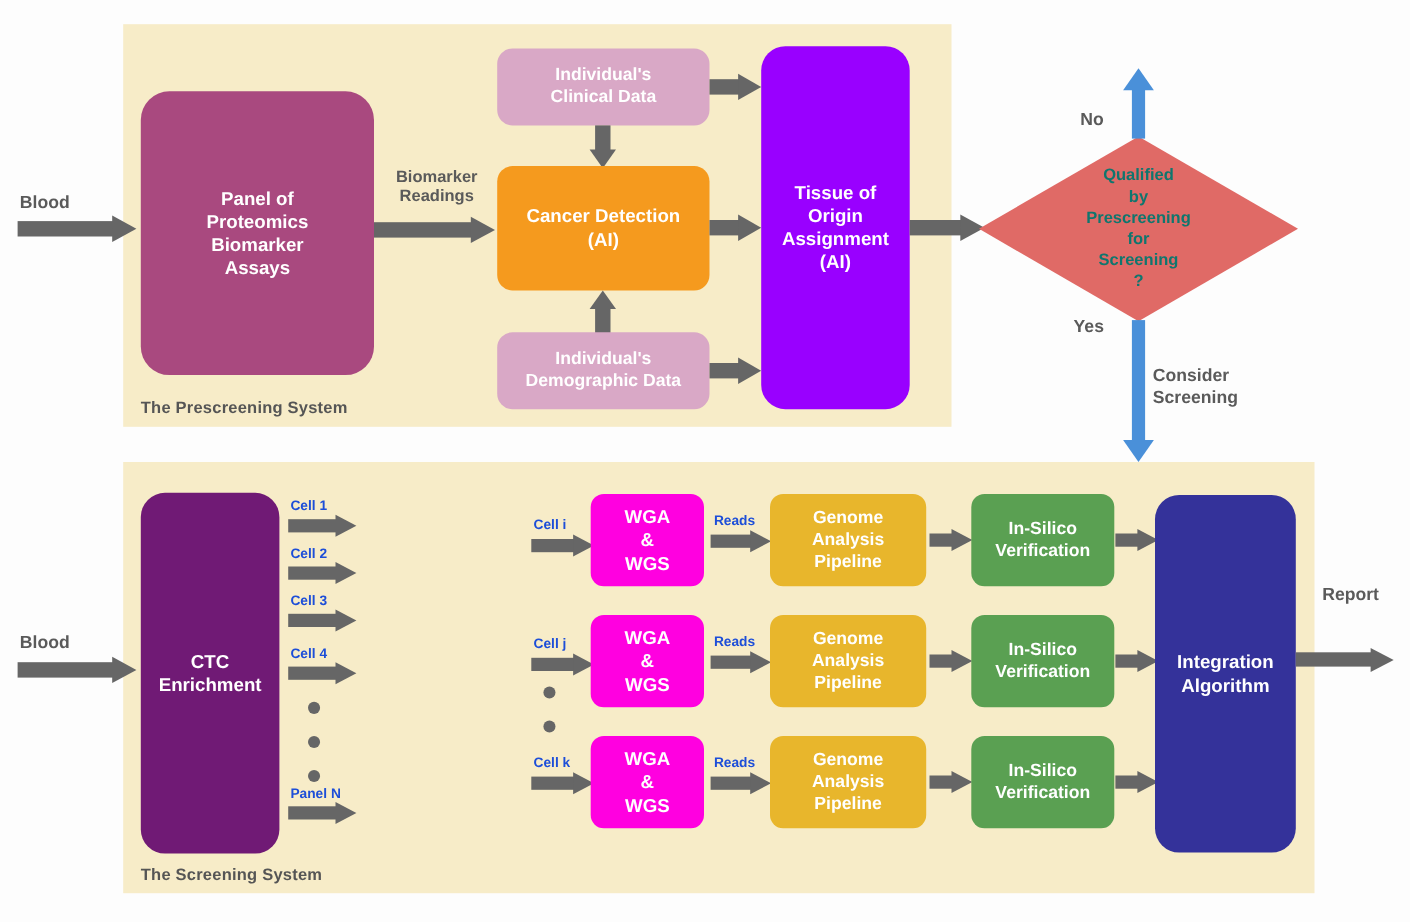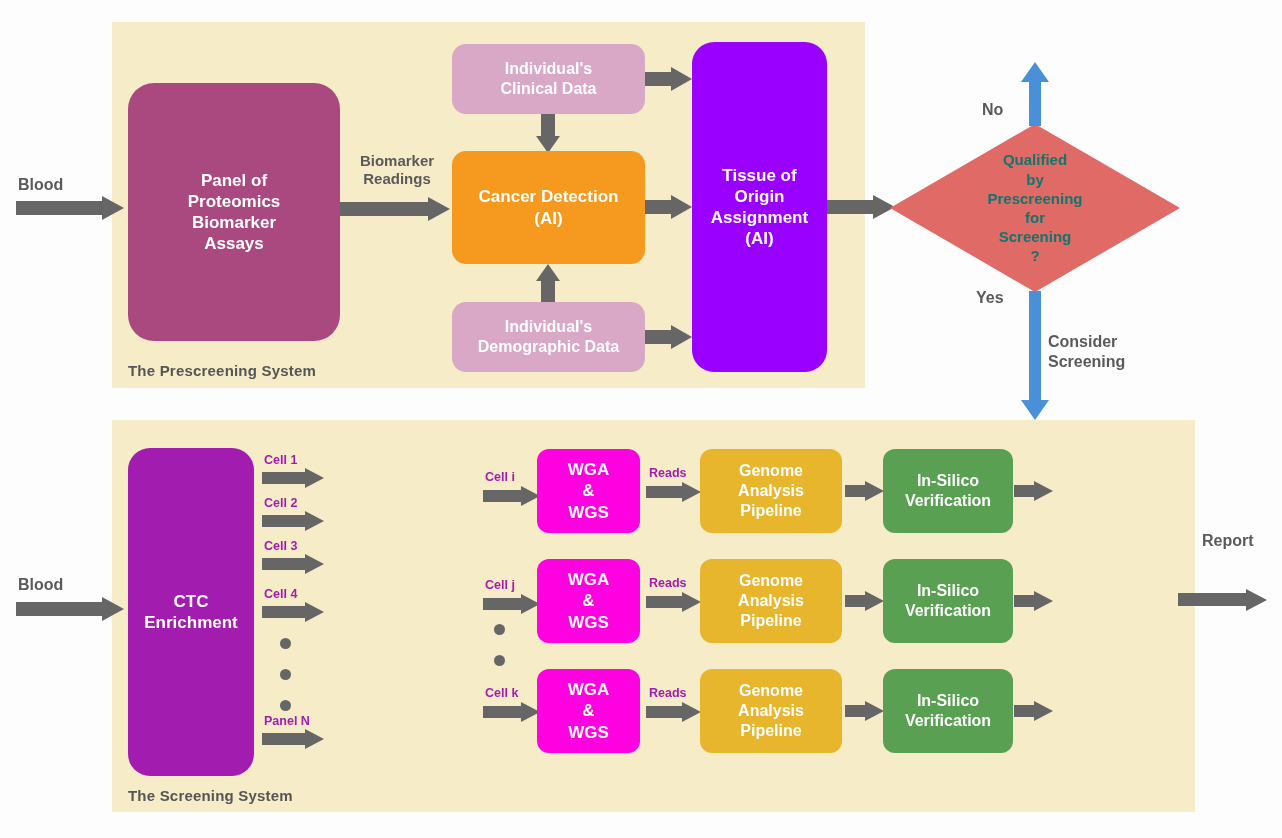--- a/index.html
+++ b/index.html
@@ -36,21 +36,21 @@
   .diamond{position:absolute;}
   .diamond .shape{position:absolute;left:0;top:0;width:100%;height:100%;
                   background:#e06a66;
                   clip-path:polygon(50% 0%,100% 50%,50% 100%,0% 50%);}
   .diamond .txt{position:absolute;left:0;top:0;width:100%;height:100%;
                 display:flex;align-items:center;justify-content:center;
                 color:#0f766e;font-weight:bold;font-size:15px;line-height:1.28;
                 text-align:center;}
 
   .dot{position:absolute;width:11px;height:11px;border-radius:50%;background:#666666;}
-  .celllbl{position:absolute;color:#a21caf;font-weight:bold;font-size:12.5px;white-space:nowrap;}
+  .celllbl{position:absolute;color:#1d4ed8;font-weight:bold;font-size:12.5px;white-space:nowrap;}
 </style>
 </head>
 <body>
 
 <div id="stage">
 
   <div class="panel" style="left:112px;top:22px;width:753px;height:366px;"></div>
   <div class="panel-label" style="left:128px;top:362px;">The Prescreening System</div>
 
   <div class="lbl" style="left:18px;top:175px;font-size:16px;">Blood</div>
@@ -149,21 +149,21 @@
 
   <div class="panel" style="left:112px;top:420px;width:1083px;height:392px;"></div>
   <div class="panel-label" style="left:128px;top:787px;">The Screening System</div>
 
   <div class="lbl" style="left:18px;top:575px;font-size:16px;">Blood</div>
   <div class="arw right" style="left:16px;top:597px;width:112px;height:24px;">
     <div class="shaft" style="left:0;top:5px;width:88px;height:14px;"></div>
     <div class="head" style="left:86px;top:0px;border-top-width:12px;border-bottom-width:12px;border-left-width:22px;"></div>
   </div>
 
-  <div class="box" style="left:128px;top:448px;width:126px;height:328px;background:#a21caf;font-size:17px;border-radius:22px;">
+  <div class="box" style="left:128px;top:448px;width:126px;height:328px;background:#701a75;font-size:17px;border-radius:22px;">
     <span style="white-space:pre-line;">CTC
 Enrichment</span>
   </div>
 
   <div class="celllbl" style="left:264px;top:453px;">Cell 1</div>
   <div class="arw right" style="left:262px;top:468px;width:64px;height:20px;">
     <div class="shaft" style="left:0;top:4px;width:45px;height:12px;"></div>
     <div class="head" style="left:43px;top:0px;border-top-width:10px;border-bottom-width:10px;border-left-width:19px;"></div>
   </div>
 
@@ -294,20 +294,24 @@
   </div>
   <div class="box" style="left:883px;top:669px;width:130px;height:84px;background:#5aa052;font-size:16px;border-radius:12px;">
     <span style="white-space:pre-line;">In-Silico
 Verification</span>
   </div>
   <div class="arw right" style="left:1014px;top:701px;width:42px;height:20px;">
     <div class="shaft" style="left:0;top:4px;width:22px;height:12px;"></div>
     <div class="head" style="left:20px;top:0px;border-top-width:10px;border-bottom-width:10px;border-left-width:19px;"></div>
   </div>
 
+  <div class="box" style="left:1050px;top:450px;width:128px;height:325px;background:#34329a;font-size:17px;border-radius:22px;">
+    <span style="white-space:pre-line;">Integration
+Algorithm</span>
+  </div>
 
   <div class="lbl" style="left:1202px;top:531px;font-size:16px;">Report</div>
   <div class="arw right" style="left:1178px;top:589px;width:92px;height:22px;">
     <div class="shaft" style="left:0;top:4px;width:70px;height:13px;"></div>
     <div class="head" style="left:68px;top:0px;border-top-width:11px;border-bottom-width:11px;border-left-width:21px;"></div>
   </div>
 
 </div>
 
 </body></html>

